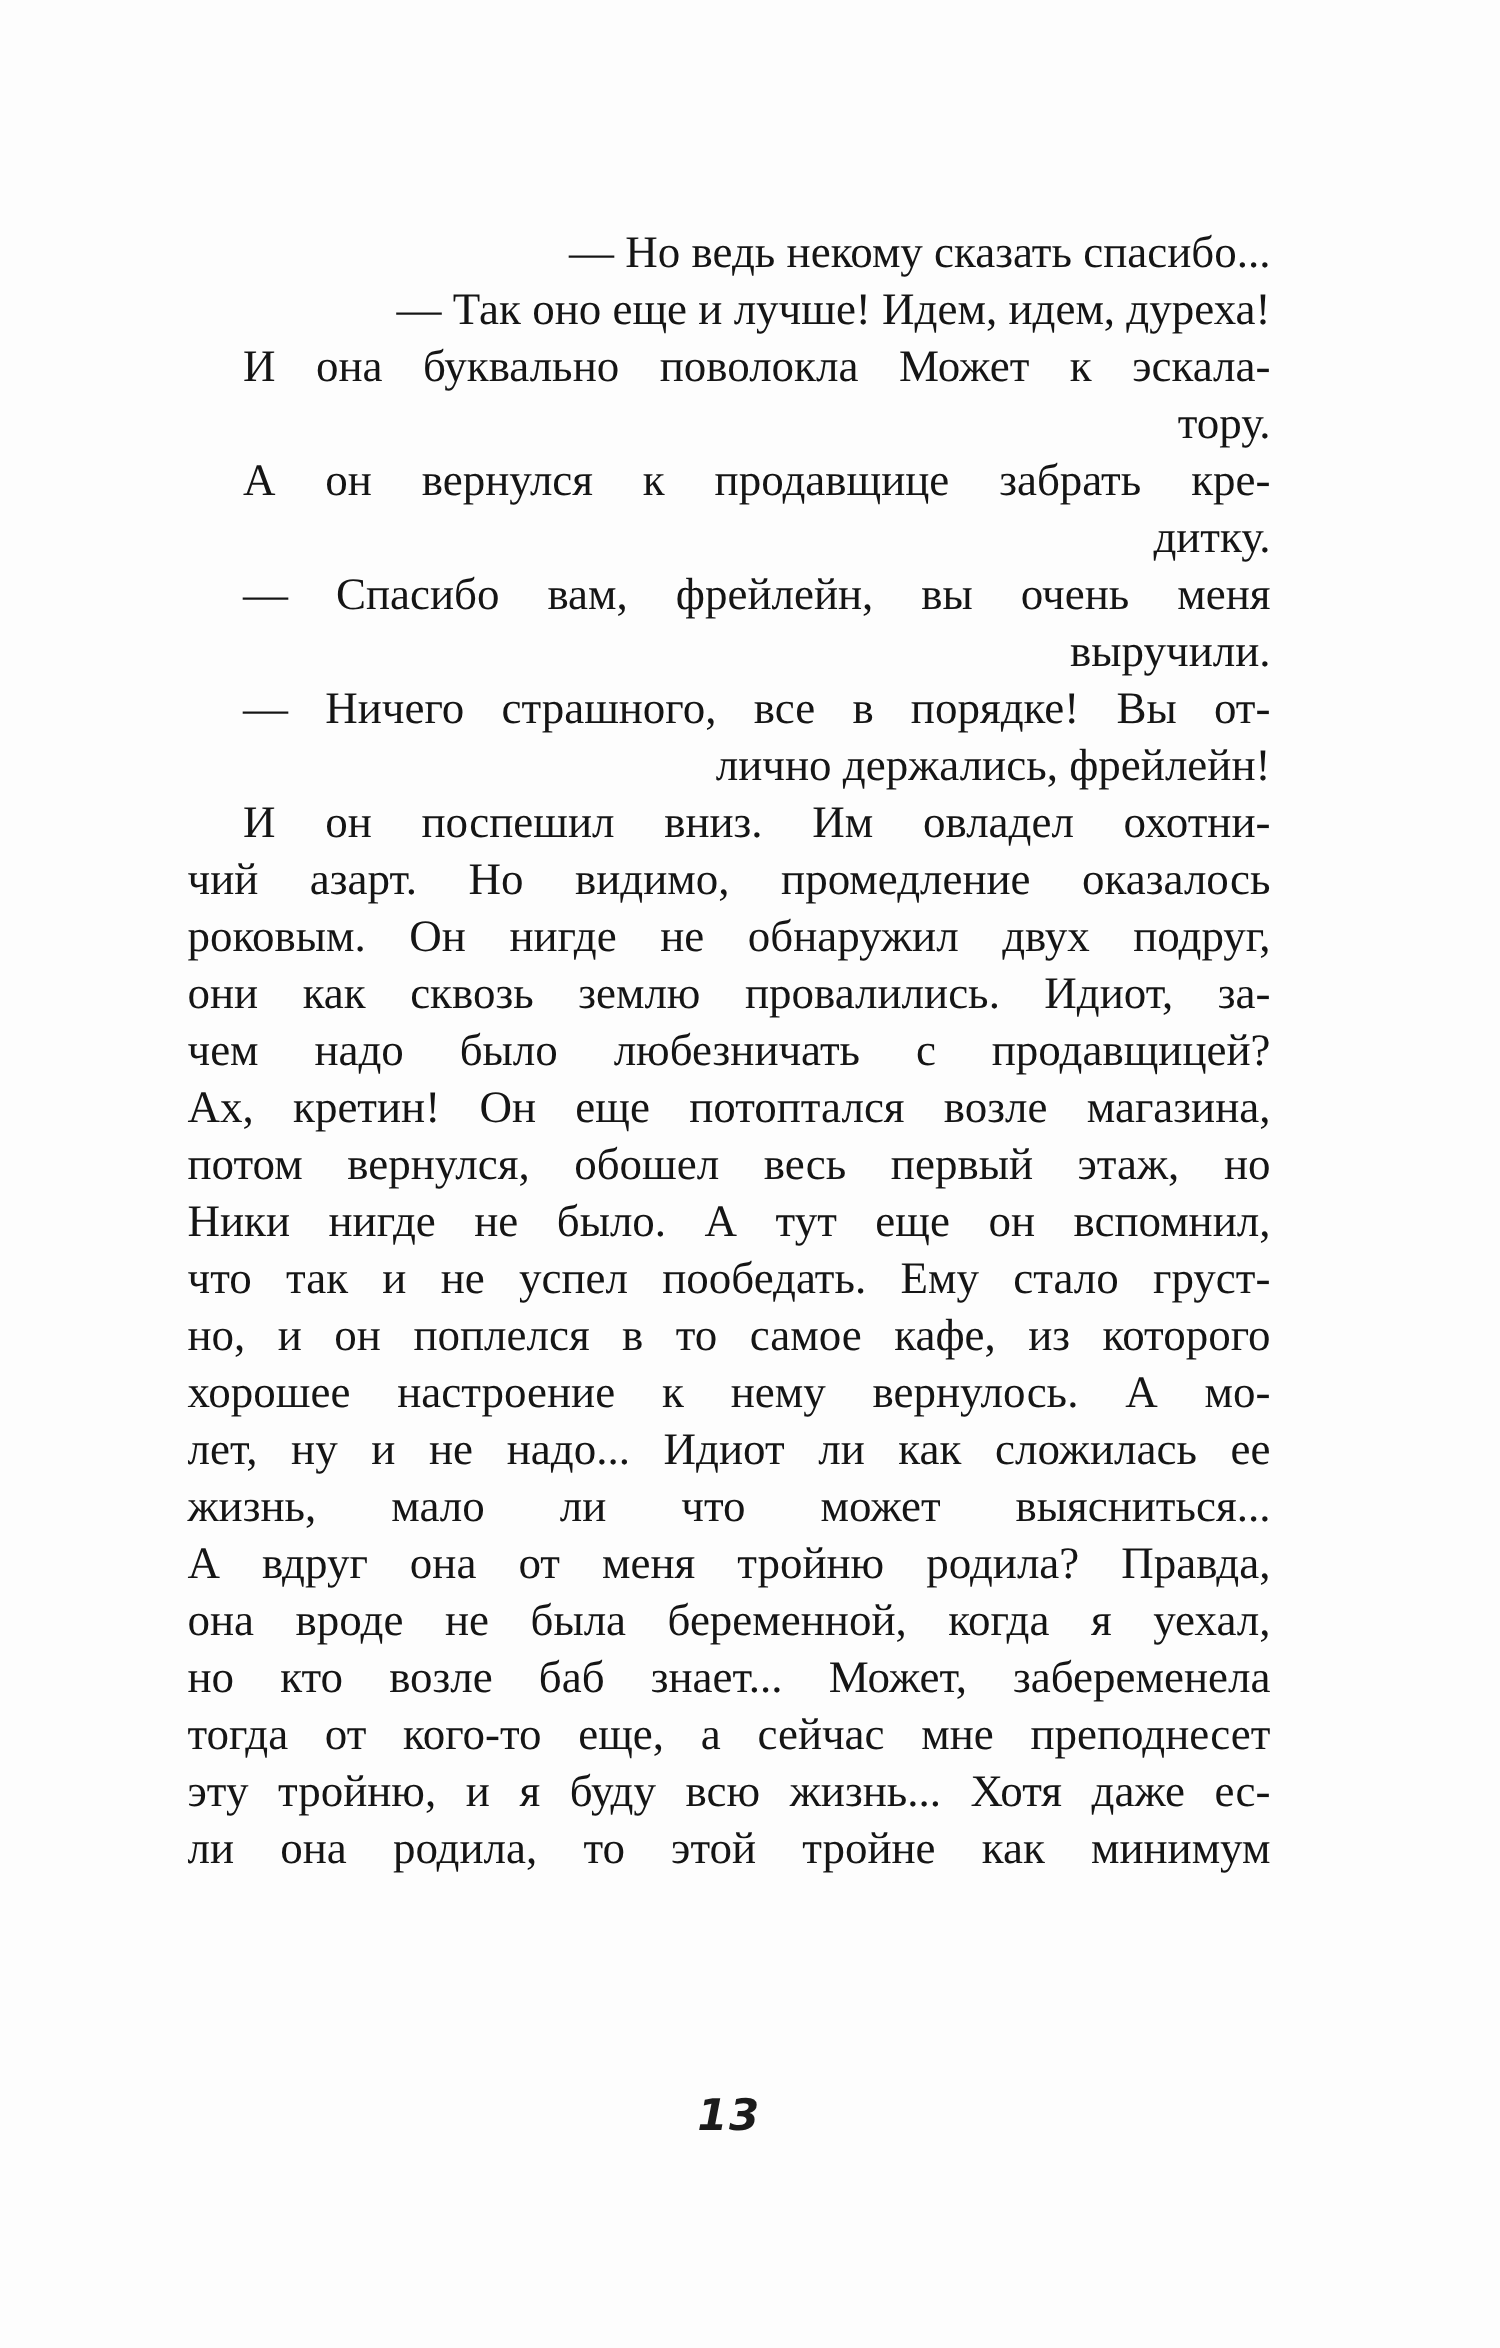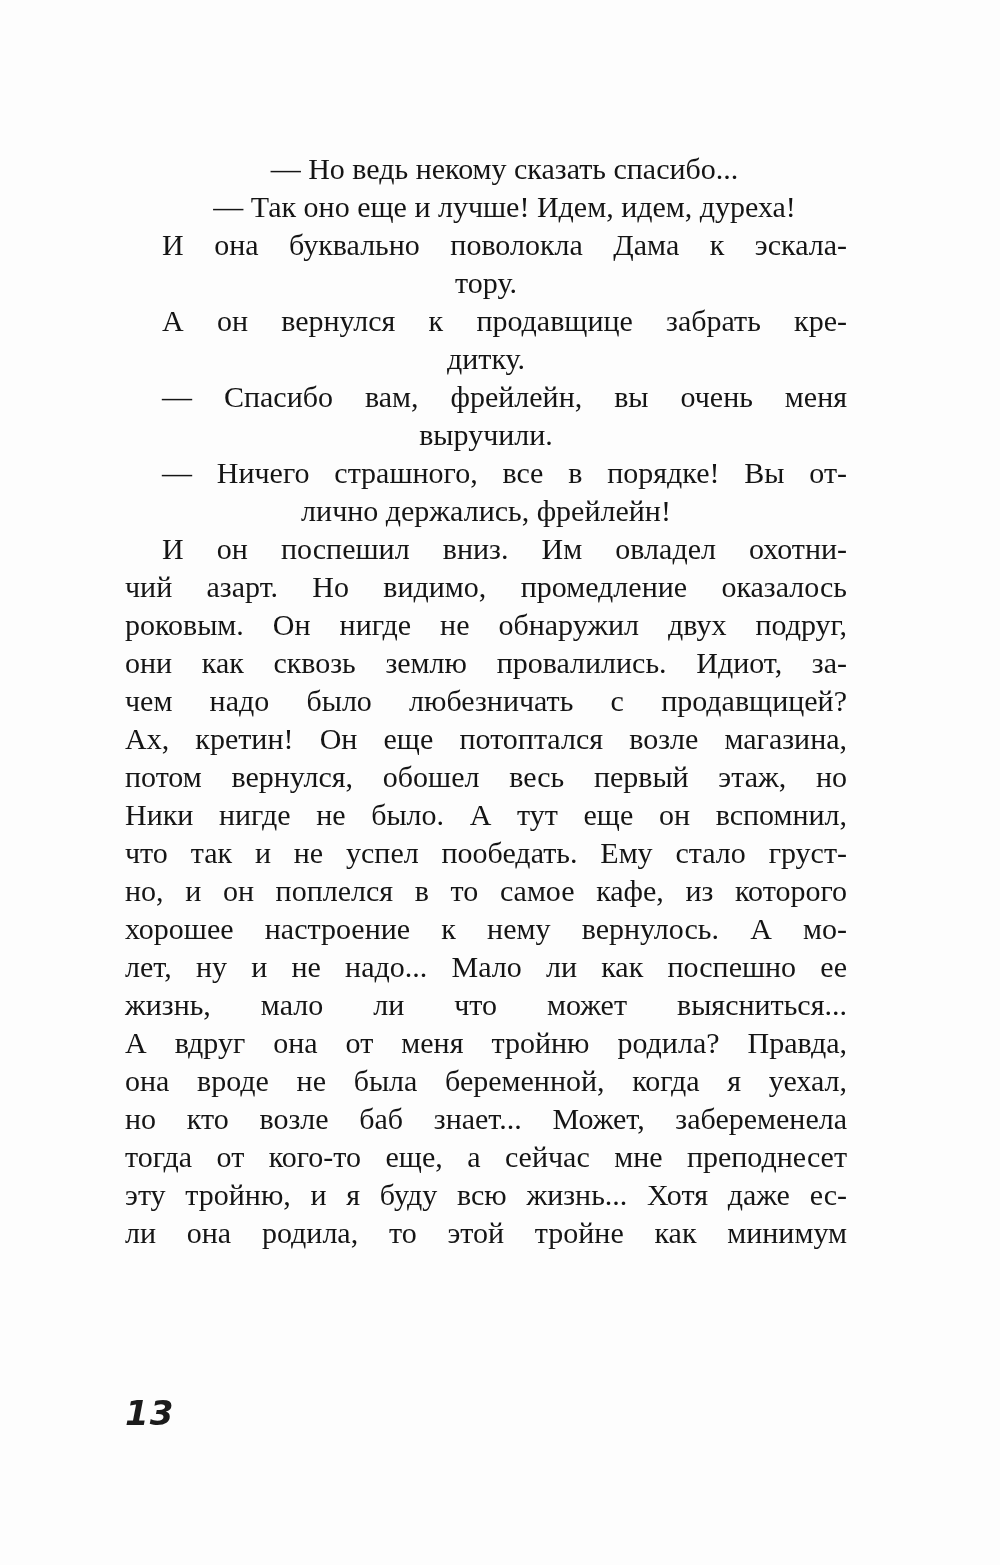--- a/index.html
+++ b/index.html
@@ -30,56 +30,57 @@
     color: #151515;
     font-size: 30px;
     line-height: 38px;
     font-family: "Liberation Serif", "DejaVu Serif", serif;
   }
   .paragraph {
     margin: 0;
     padding: 0;
   }
   .line {
-    text-align: center;
+    text-align: right;
     white-space: normal;
   }
   .line.j {
     text-align: justify;
     text-align-last: justify;
   }
   .line.indent {
     text-indent: 37px;
   }
   .page-number {
     position: absolute;
     left: 125px;
     top: 1393px;
     width: 722px;
+    text-align: center;
     font-family: "DejaVu Sans", sans-serif;
     font-style: italic;
     font-weight: bold;
-    font-size: 34px;
+    font-size: 29px;
     color: #1b1b1b;
     letter-spacing: 1px;
   }
 </style>
 </head>
 <body>
 
 <div class="book-page">
   <div class="text-block">
       <div class="paragraph">
         <div class="line indent">— Но ведь некому сказать спасибо...</div>
       </div>
       <div class="paragraph">
         <div class="line indent">— Так оно еще и лучше! Идем, идем, дуреха!</div>
       </div>
       <div class="paragraph">
-        <div class="line j indent">И она буквально поволокла Дама к эскала-</div>
+        <div class="line j indent">И она буквально поволокла Может к эскала-</div>
         <div class="line">тору.</div>
       </div>
       <div class="paragraph">
         <div class="line j indent">А он вернулся к продавщице забрать кре-</div>
         <div class="line">дитку.</div>
       </div>
       <div class="paragraph">
         <div class="line j indent">— Спасибо вам, фрейлейн, вы очень меня</div>
         <div class="line">выручили.</div>
       </div>
@@ -92,21 +93,21 @@
         <div class="line j">чий азарт. Но видимо, промедление оказалось</div>
         <div class="line j">роковым. Он нигде не обнаружил двух подруг,</div>
         <div class="line j">они как сквозь землю провалились. Идиот, за-</div>
         <div class="line j">чем надо было любезничать с продавщицей?</div>
         <div class="line j">Ах, кретин! Он еще потоптался возле магазина,</div>
         <div class="line j">потом вернулся, обошел весь первый этаж, но</div>
         <div class="line j">Ники нигде не было. А тут еще он вспомнил,</div>
         <div class="line j">что так и не успел пообедать. Ему стало груст-</div>
         <div class="line j">но, и он поплелся в то самое кафе, из которого</div>
         <div class="line j">хорошее настроение к нему вернулось. А мо-</div>
-        <div class="line j">лет, ну и не надо... Мало ли как поспешно ее</div>
+        <div class="line j">лет, ну и не надо... Идиот ли как сложилась ее</div>
         <div class="line j">жизнь, мало ли что может выясниться...</div>
         <div class="line j">А вдруг она от меня тройню родила? Правда,</div>
         <div class="line j">она вроде не была беременной, когда я уехал,</div>
         <div class="line j">но кто возле баб знает... Может, забеременела</div>
         <div class="line j">тогда от кого-то еще, а сейчас мне преподнесет</div>
         <div class="line j">эту тройню, и я буду всю жизнь... Хотя даже ес-</div>
         <div class="line j">ли она родила, то этой тройне как минимум</div>
       </div>
     </div>
   <div class="page-number">13</div>

